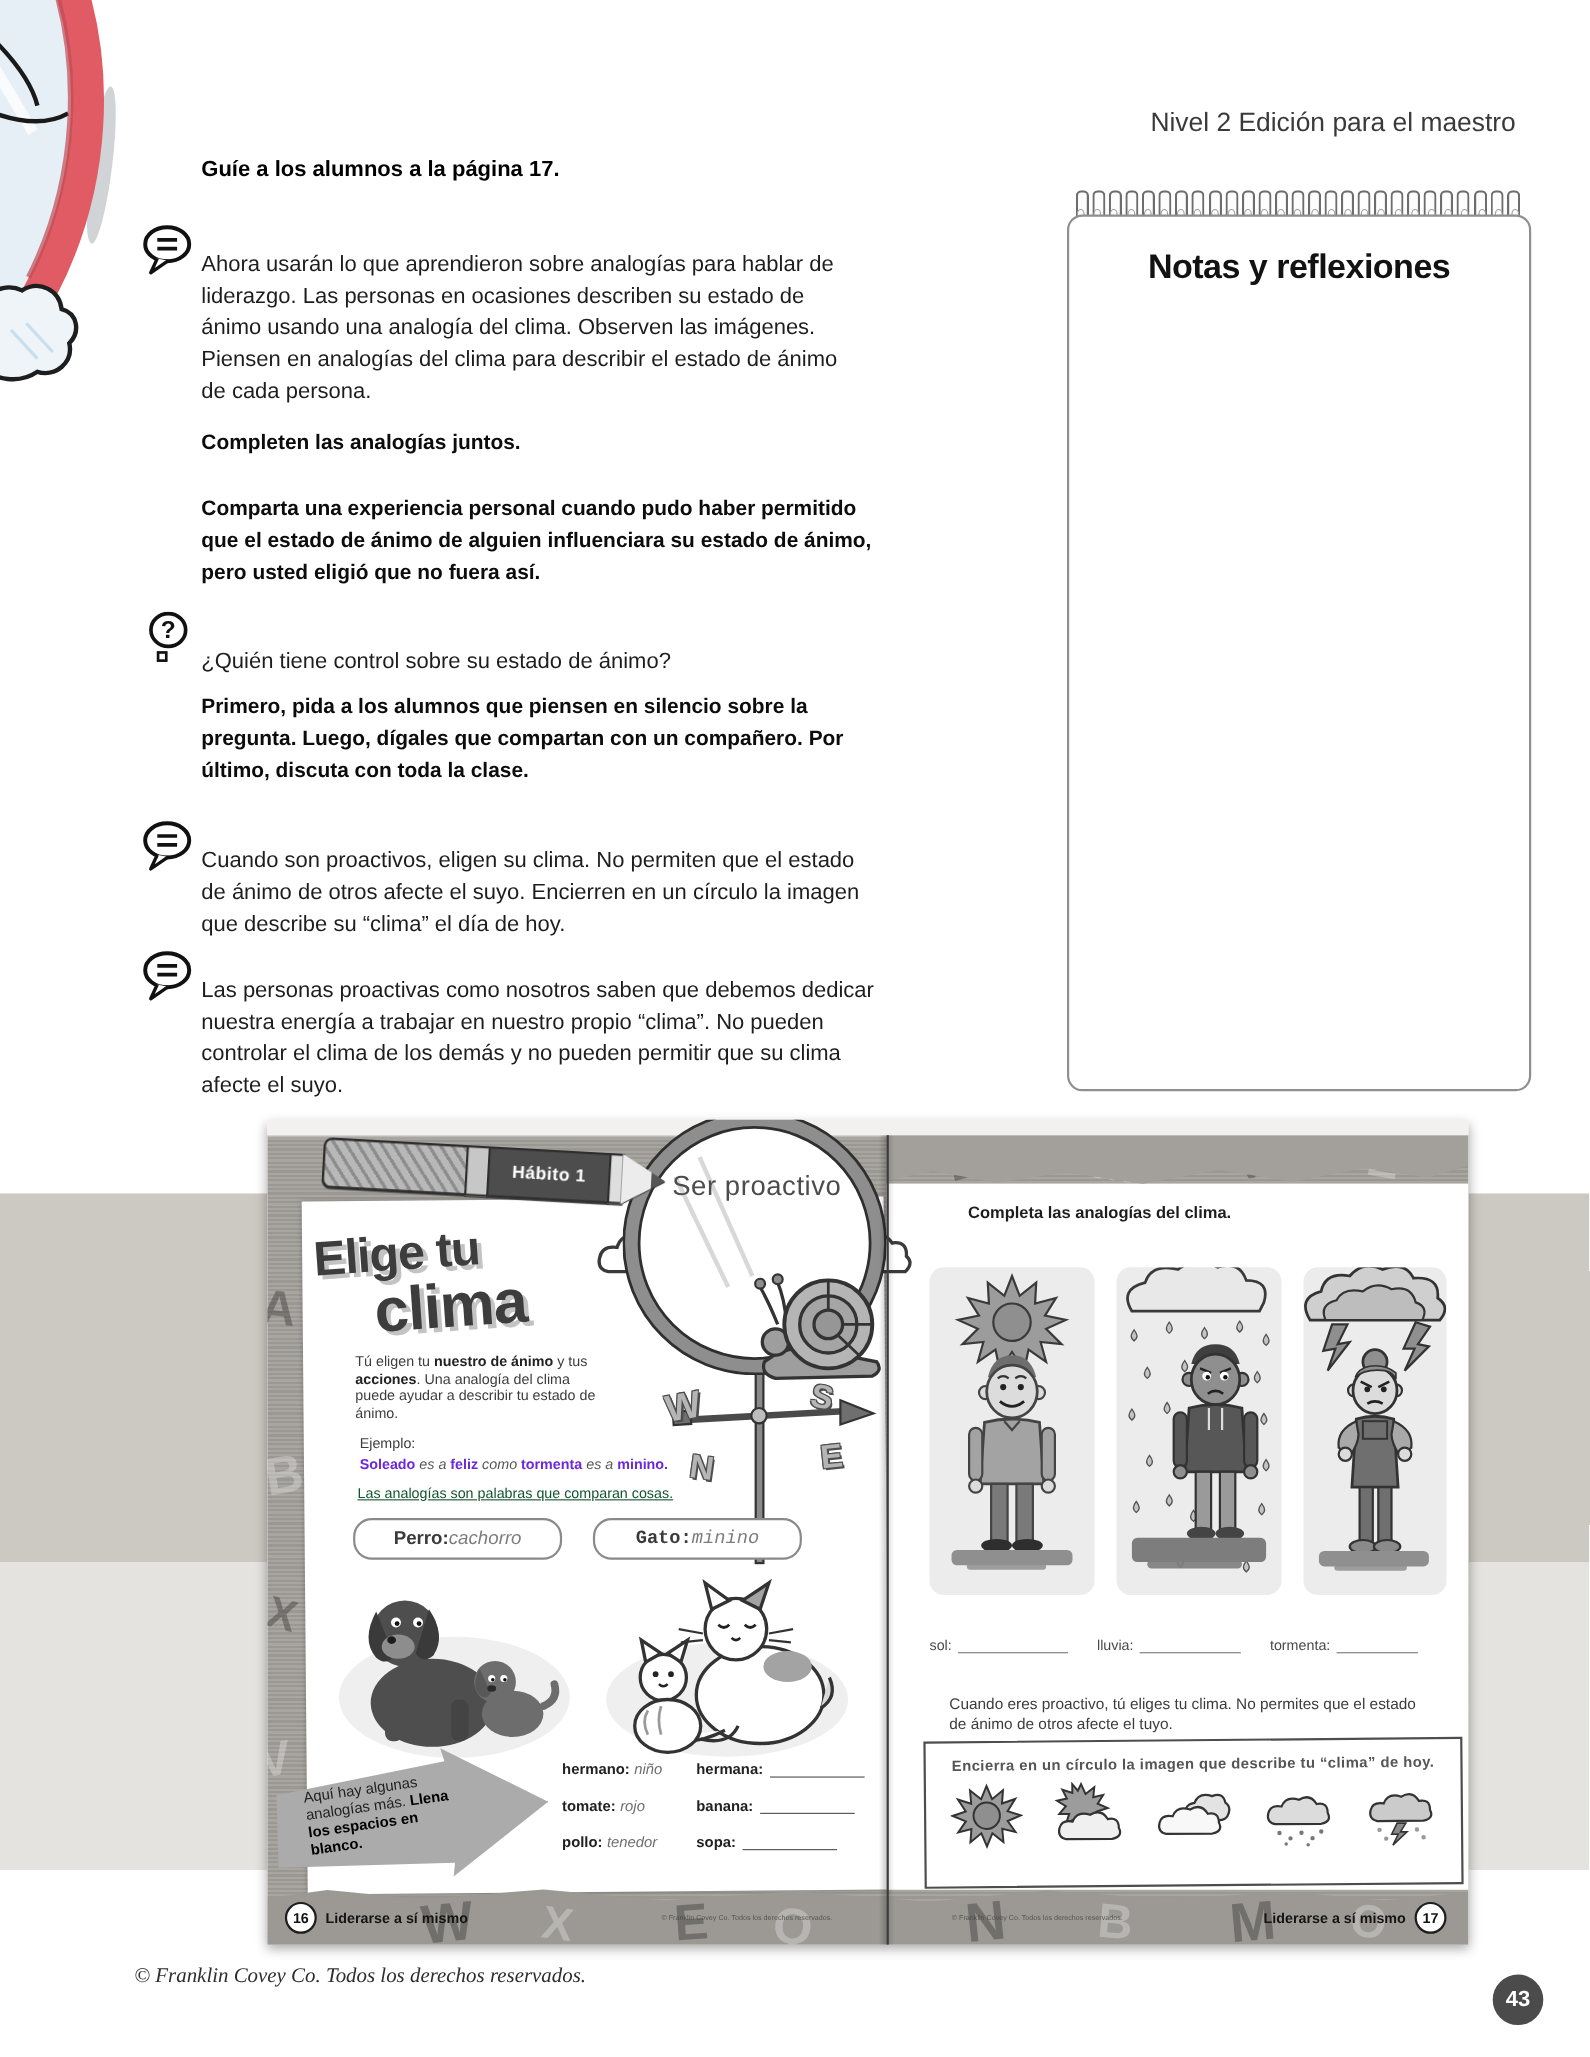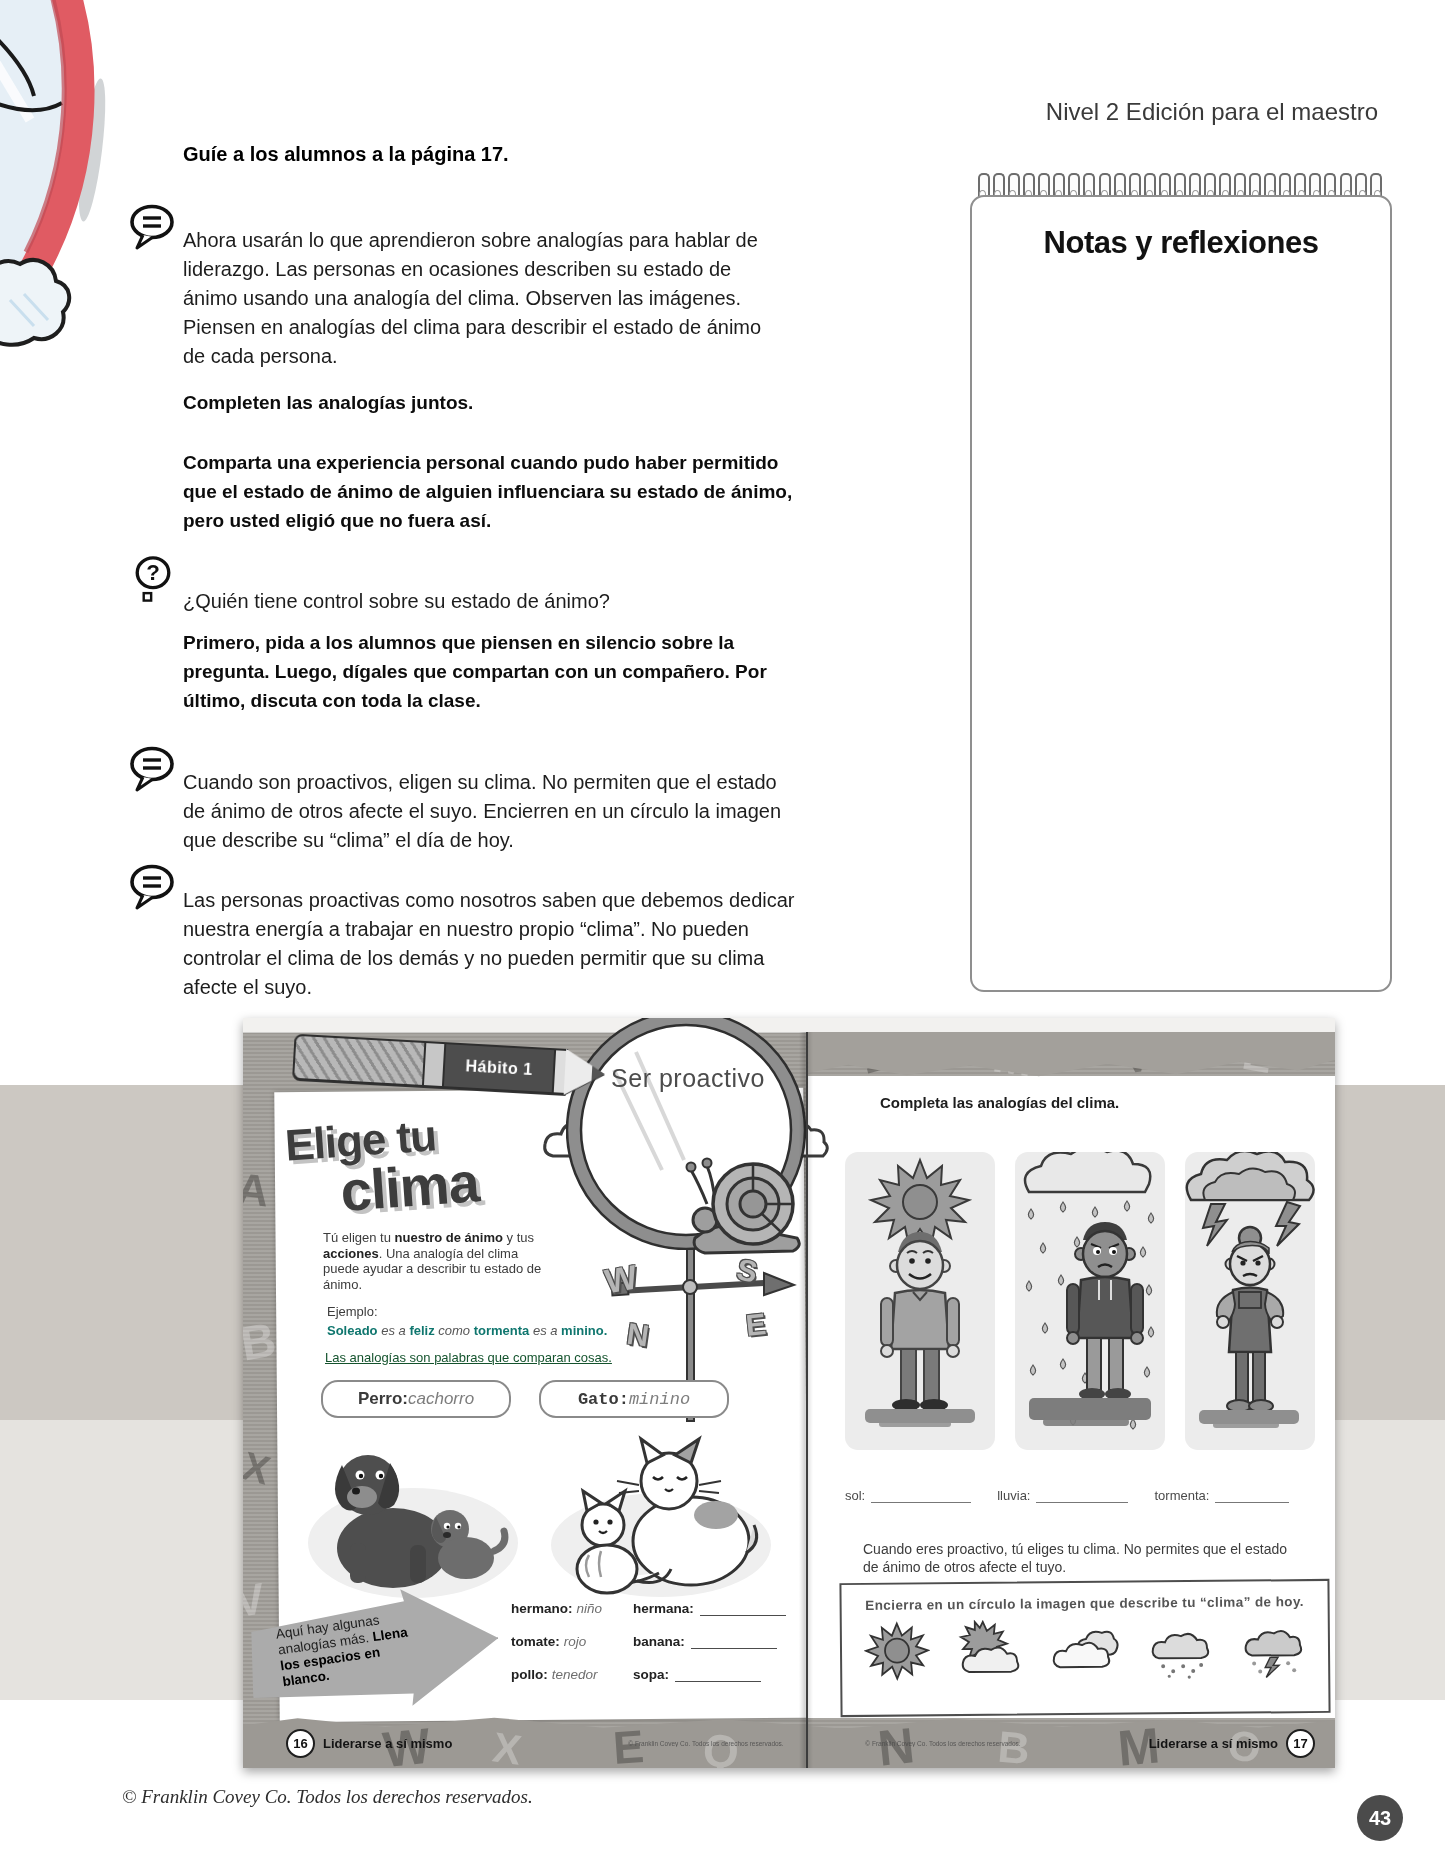--- a/index.html
+++ b/index.html
@@ -49,21 +49,21 @@
       clip-path:polygon(0 0,100% 0,100% 58%,93% 80%,82% 62%,70% 88%,57% 66%,44% 92%,31% 70%,19% 90%,8% 68%,0 86%);}
   .spread-topstrip{position:absolute;left:0;top:0;width:100%;height:14px;background:#f2f1ef;border-bottom:1px solid #cfcecc;z-index:3;}
   .spread-footer{position:absolute;left:0;top:697px;width:100%;height:53px;background:#9c9994;z-index:3;
       clip-path:polygon(0 20%,5% 6%,13% 22%,23% 5%,33% 24%,44% 8%,55% 26%,65% 7%,75% 22%,85% 9%,93% 24%,100% 10%,100% 100%,0 100%);}
   .gutter{position:absolute;left:556px;top:14px;width:14px;height:736px;z-index:8;
       background:linear-gradient(90deg,rgba(0,0,0,0) 0,rgba(0,0,0,.18) 42%,rgba(0,0,0,0) 100%);}
   .gutter-line{position:absolute;left:563px;top:14px;width:2px;height:736px;background:#3c3c3c;z-index:8;}
 
   
   .pf{position:absolute;top:14px;display:flex;align-items:center;gap:8px;z-index:4;}
-  .pf-left{left:16px;margin-left:27px;} .pf-right{right:20px;}
+  .pf-left{left:16px;} .pf-right{right:20px;}
   .pnum{width:25px;height:25px;border:2px solid #1e1e1e;border-radius:50%;background:#fff;
         display:flex;align-items:center;justify-content:center;font-weight:bold;font-size:13px;color:#111;}
   .ptitle{font-size:13px;font-weight:bold;color:#141414;}
   .fineprint{font-size:6.5px;color:#454545;opacity:.8;max-width:190px;white-space:nowrap;overflow:hidden;}
   .fp-l{margin-left:168px;} .fp-r{margin-right:120px;}
 
   
   .pencil{position:absolute;left:50px;top:24px;width:298px;height:50px;transform:rotate(3.2deg);z-index:7;
           filter:drop-shadow(0 1px 0 #333);}
   .pencil>div{position:absolute;top:0;height:46px;border:2px solid #2e2e2e;box-sizing:border-box;}
@@ -93,21 +93,21 @@
   .vl-e{left:503px;top:290px;transform:rotate(-6deg);}
 
   
   .wb-title{position:absolute;left:44px;top:96px;transform:rotate(-4deg);z-index:4;color:#3d3d3d;font-weight:bold;}
   .wb-t1{font-size:44px;letter-spacing:-1px;text-shadow:4px 4px 0 #c3c3c3;}
   .wb-t2{font-size:56px;letter-spacing:-1px;margin:-8px 0 0 52px;text-shadow:4px 4px 0 #c3c3c3;}
   .intro{position:absolute;left:80px;top:212px;width:232px;font-size:13px;line-height:15.5px;color:#3c3c3c;z-index:4;margin:0;}
   .intro b{color:#222;}
   .ejemplo{position:absolute;left:84px;top:286px;font-size:13px;color:#3c3c3c;z-index:4;}
   .example{position:absolute;left:84px;top:305px;font-size:13px;color:#3c3c3c;white-space:nowrap;z-index:4;margin:0;}
-  .example b{color:#0f766e;margin-top:14px;} .example i{color:#555;}
+  .example b{color:#6d28d9;margin-top:14px;} .example i{color:#555;}
   .ana-note{position:absolute;left:82px;top:332px;font-size:13px;color:#14532d;white-space:nowrap;z-index:4;margin:0;text-decoration:underline;}
   .capsule{position:absolute;top:362px;width:186px;height:34px;border:2px solid #8a8a8a;border-radius:17px;
            background:#fff;display:flex;align-items:center;justify-content:center;font-size:17px;z-index:4;}
   .cap-perro{left:78px;} .cap-gato{left:296px;font-family:Liberation Mono, monospace;}
   .capsule .cw{font-weight:bold;color:#3a3a3a;} .capsule .ca{font-style:italic;color:#7d7d7d;}
   .dogart{position:absolute;left:55px;top:405px;z-index:4;}
   .catart{position:absolute;left:298px;top:405px;z-index:4;}
 
   .arrow{position:absolute;left:6px;top:572px;width:250px;height:122px;z-index:4;transform:rotate(-6deg);}
   .arrow-shape{position:absolute;left:0;top:0;width:100%;height:100%;background:#ababab;

